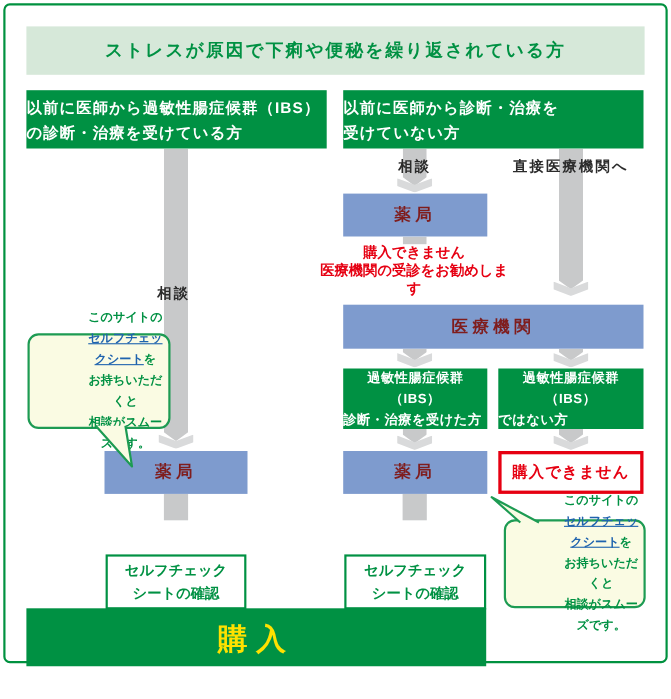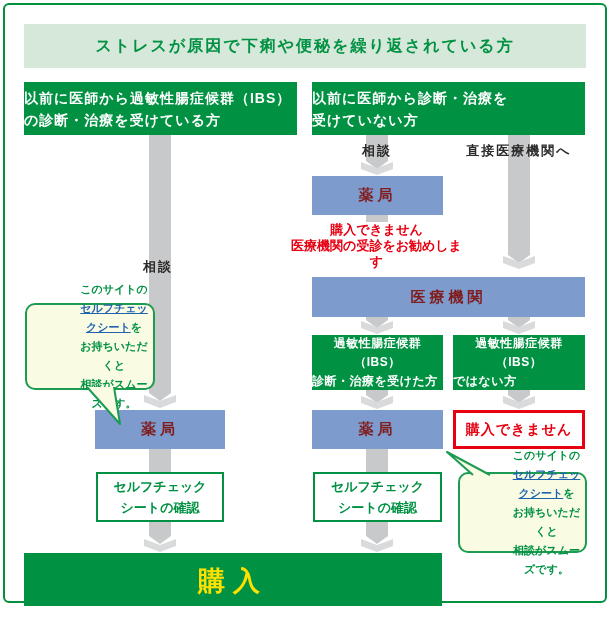--- a/index.html
+++ b/index.html
@@ -26,21 +26,21 @@
     display:flex; align-items:center; justify-content:center;
   }
   .wbox-red {
     position:absolute; background:#ffffff; border:3px solid #e60012; color:#e60012;
     font-weight:bold; font-size:14px; letter-spacing:1px;
     display:flex; align-items:center; justify-content:center;
   }
   .wbox-green {
     position:absolute; background:#ffffff; border:2px solid #009143; color:#009143;
     font-weight:bold; font-size:13px; line-height:21px;
-    display:flex; flex-direction:column; align-items:center; justify-content:center; text-align:center;
+    display:flex; flex-direction:column; align-items:center; justify-content:center; text-align:center;margin-top:32px;
   }
   .lbl {
     position:absolute; color:#2b2b2b; font-weight:bold; font-size:13px;
     letter-spacing:2px; text-align:center; line-height:16px;
   }
   .rednote {
     position:absolute; color:#e60012; font-weight:bold; font-size:13px; line-height:16px;
     text-align:center; background:#ffffff;
   }
   .shaft {

